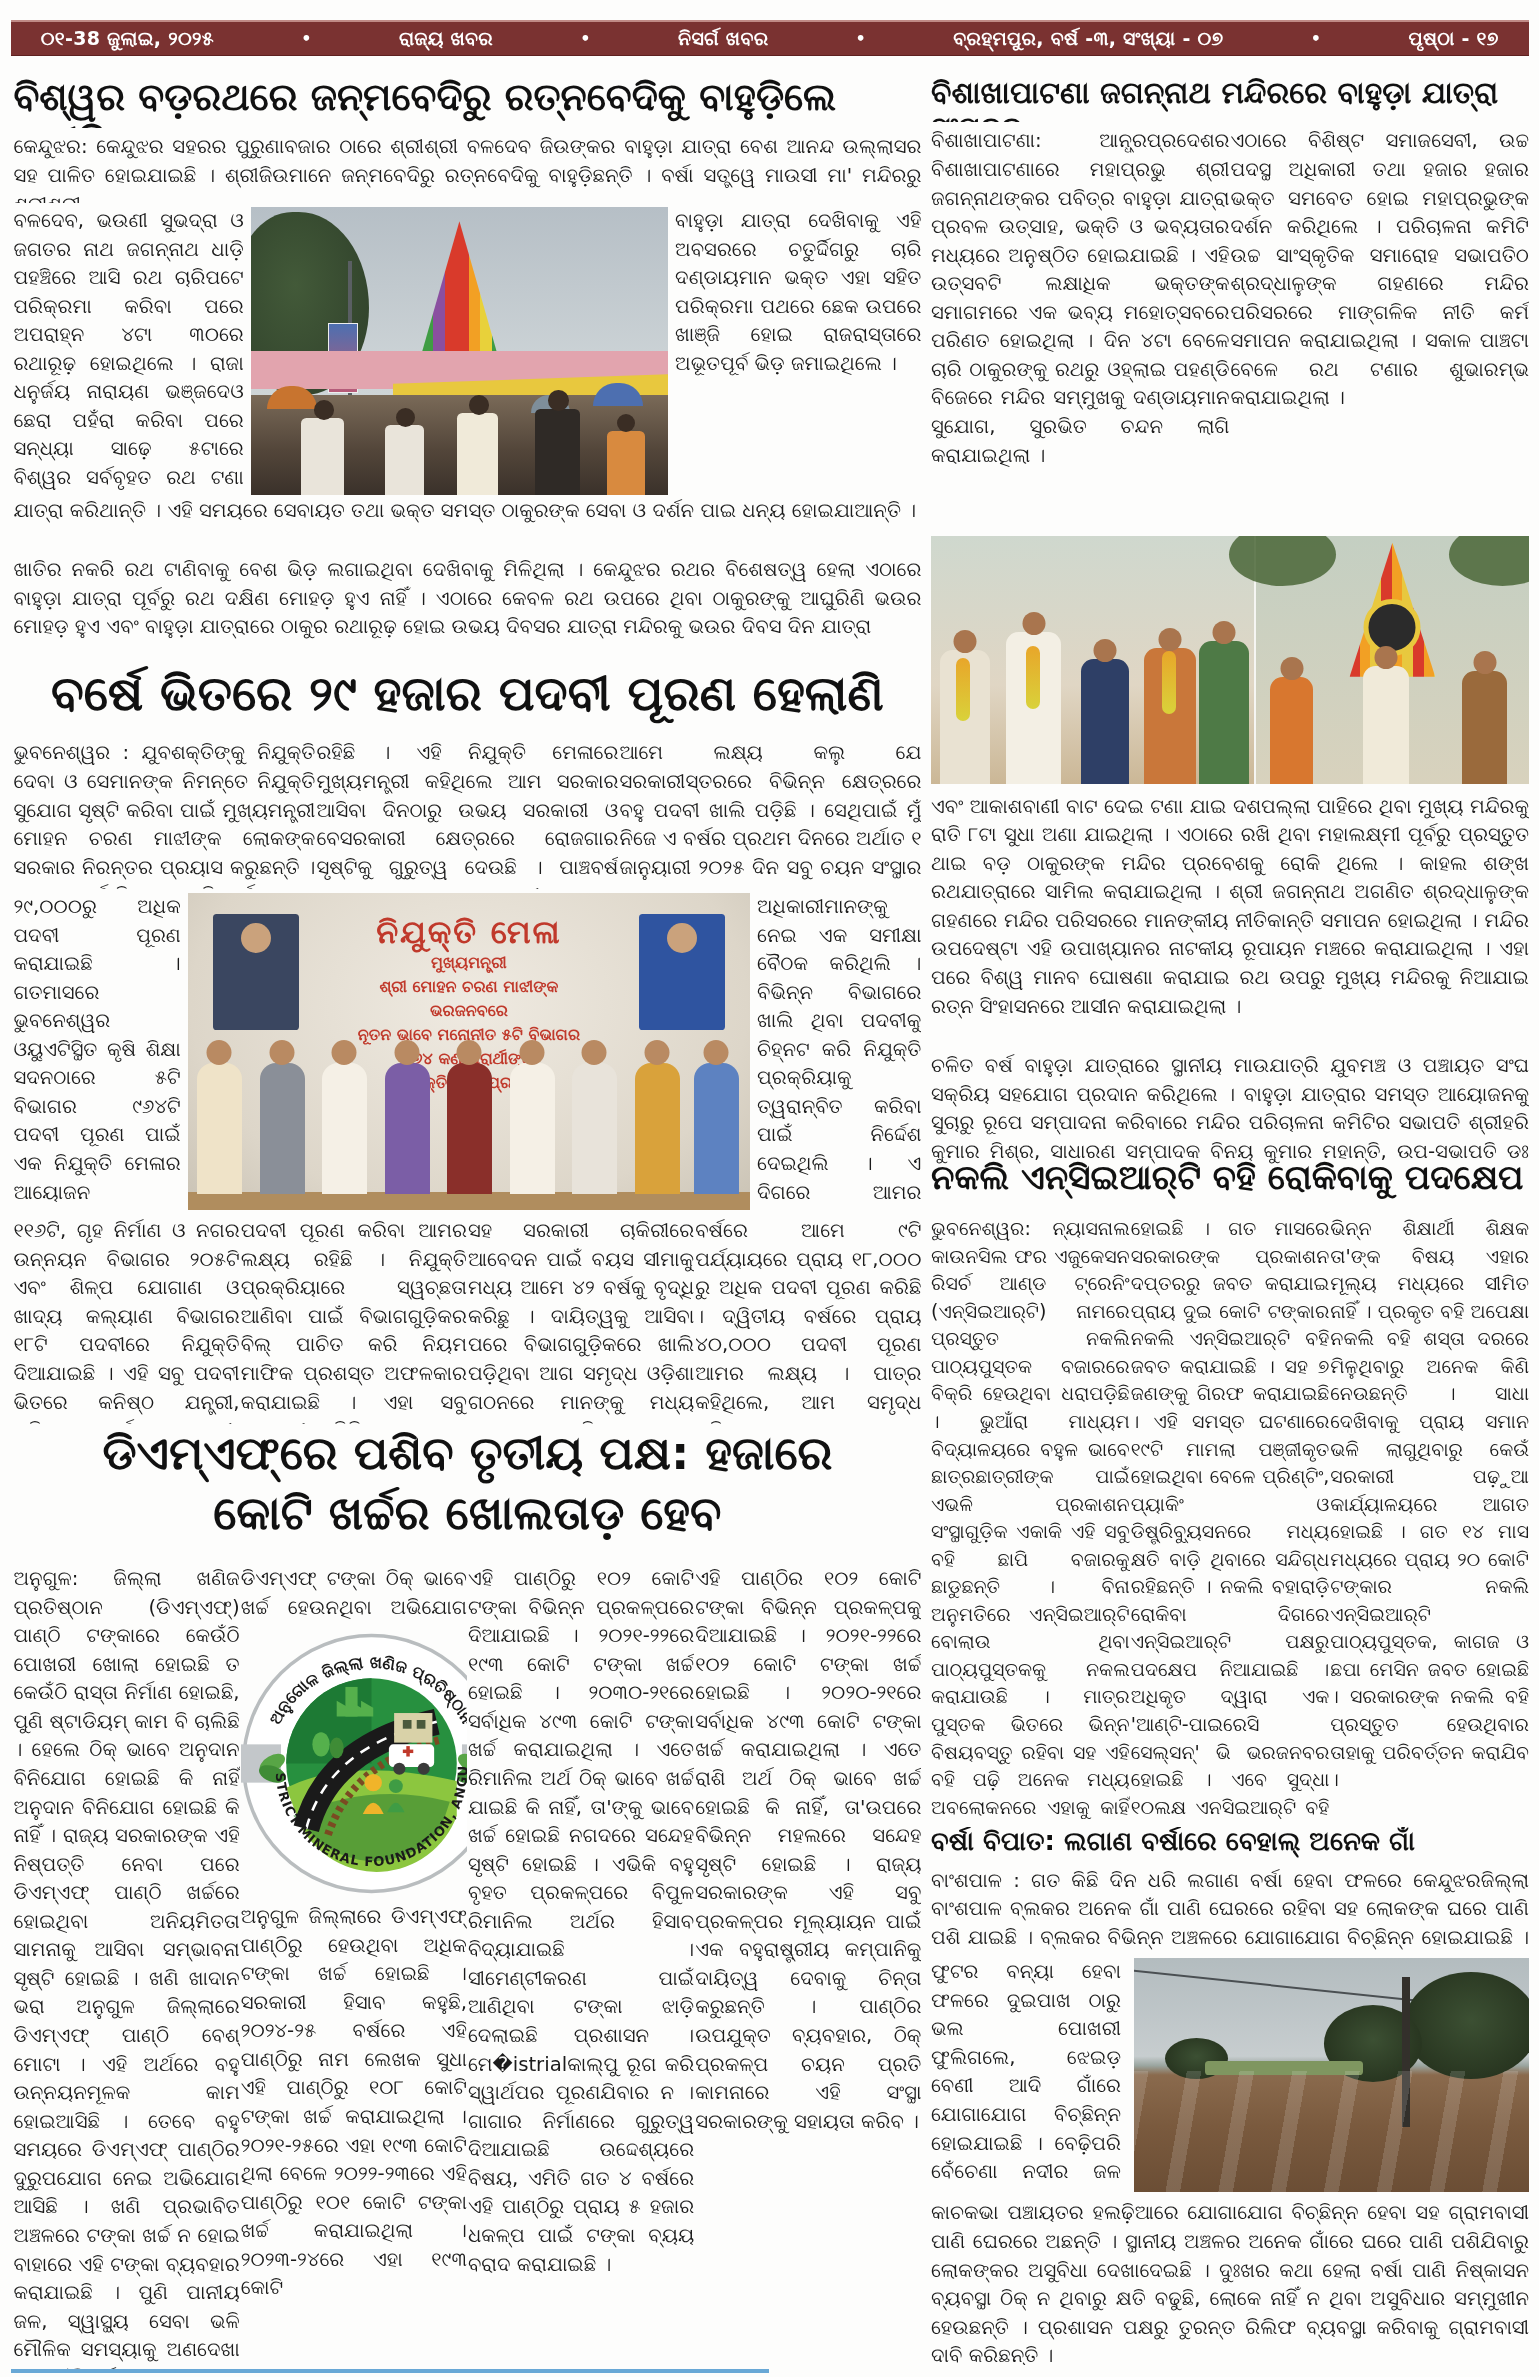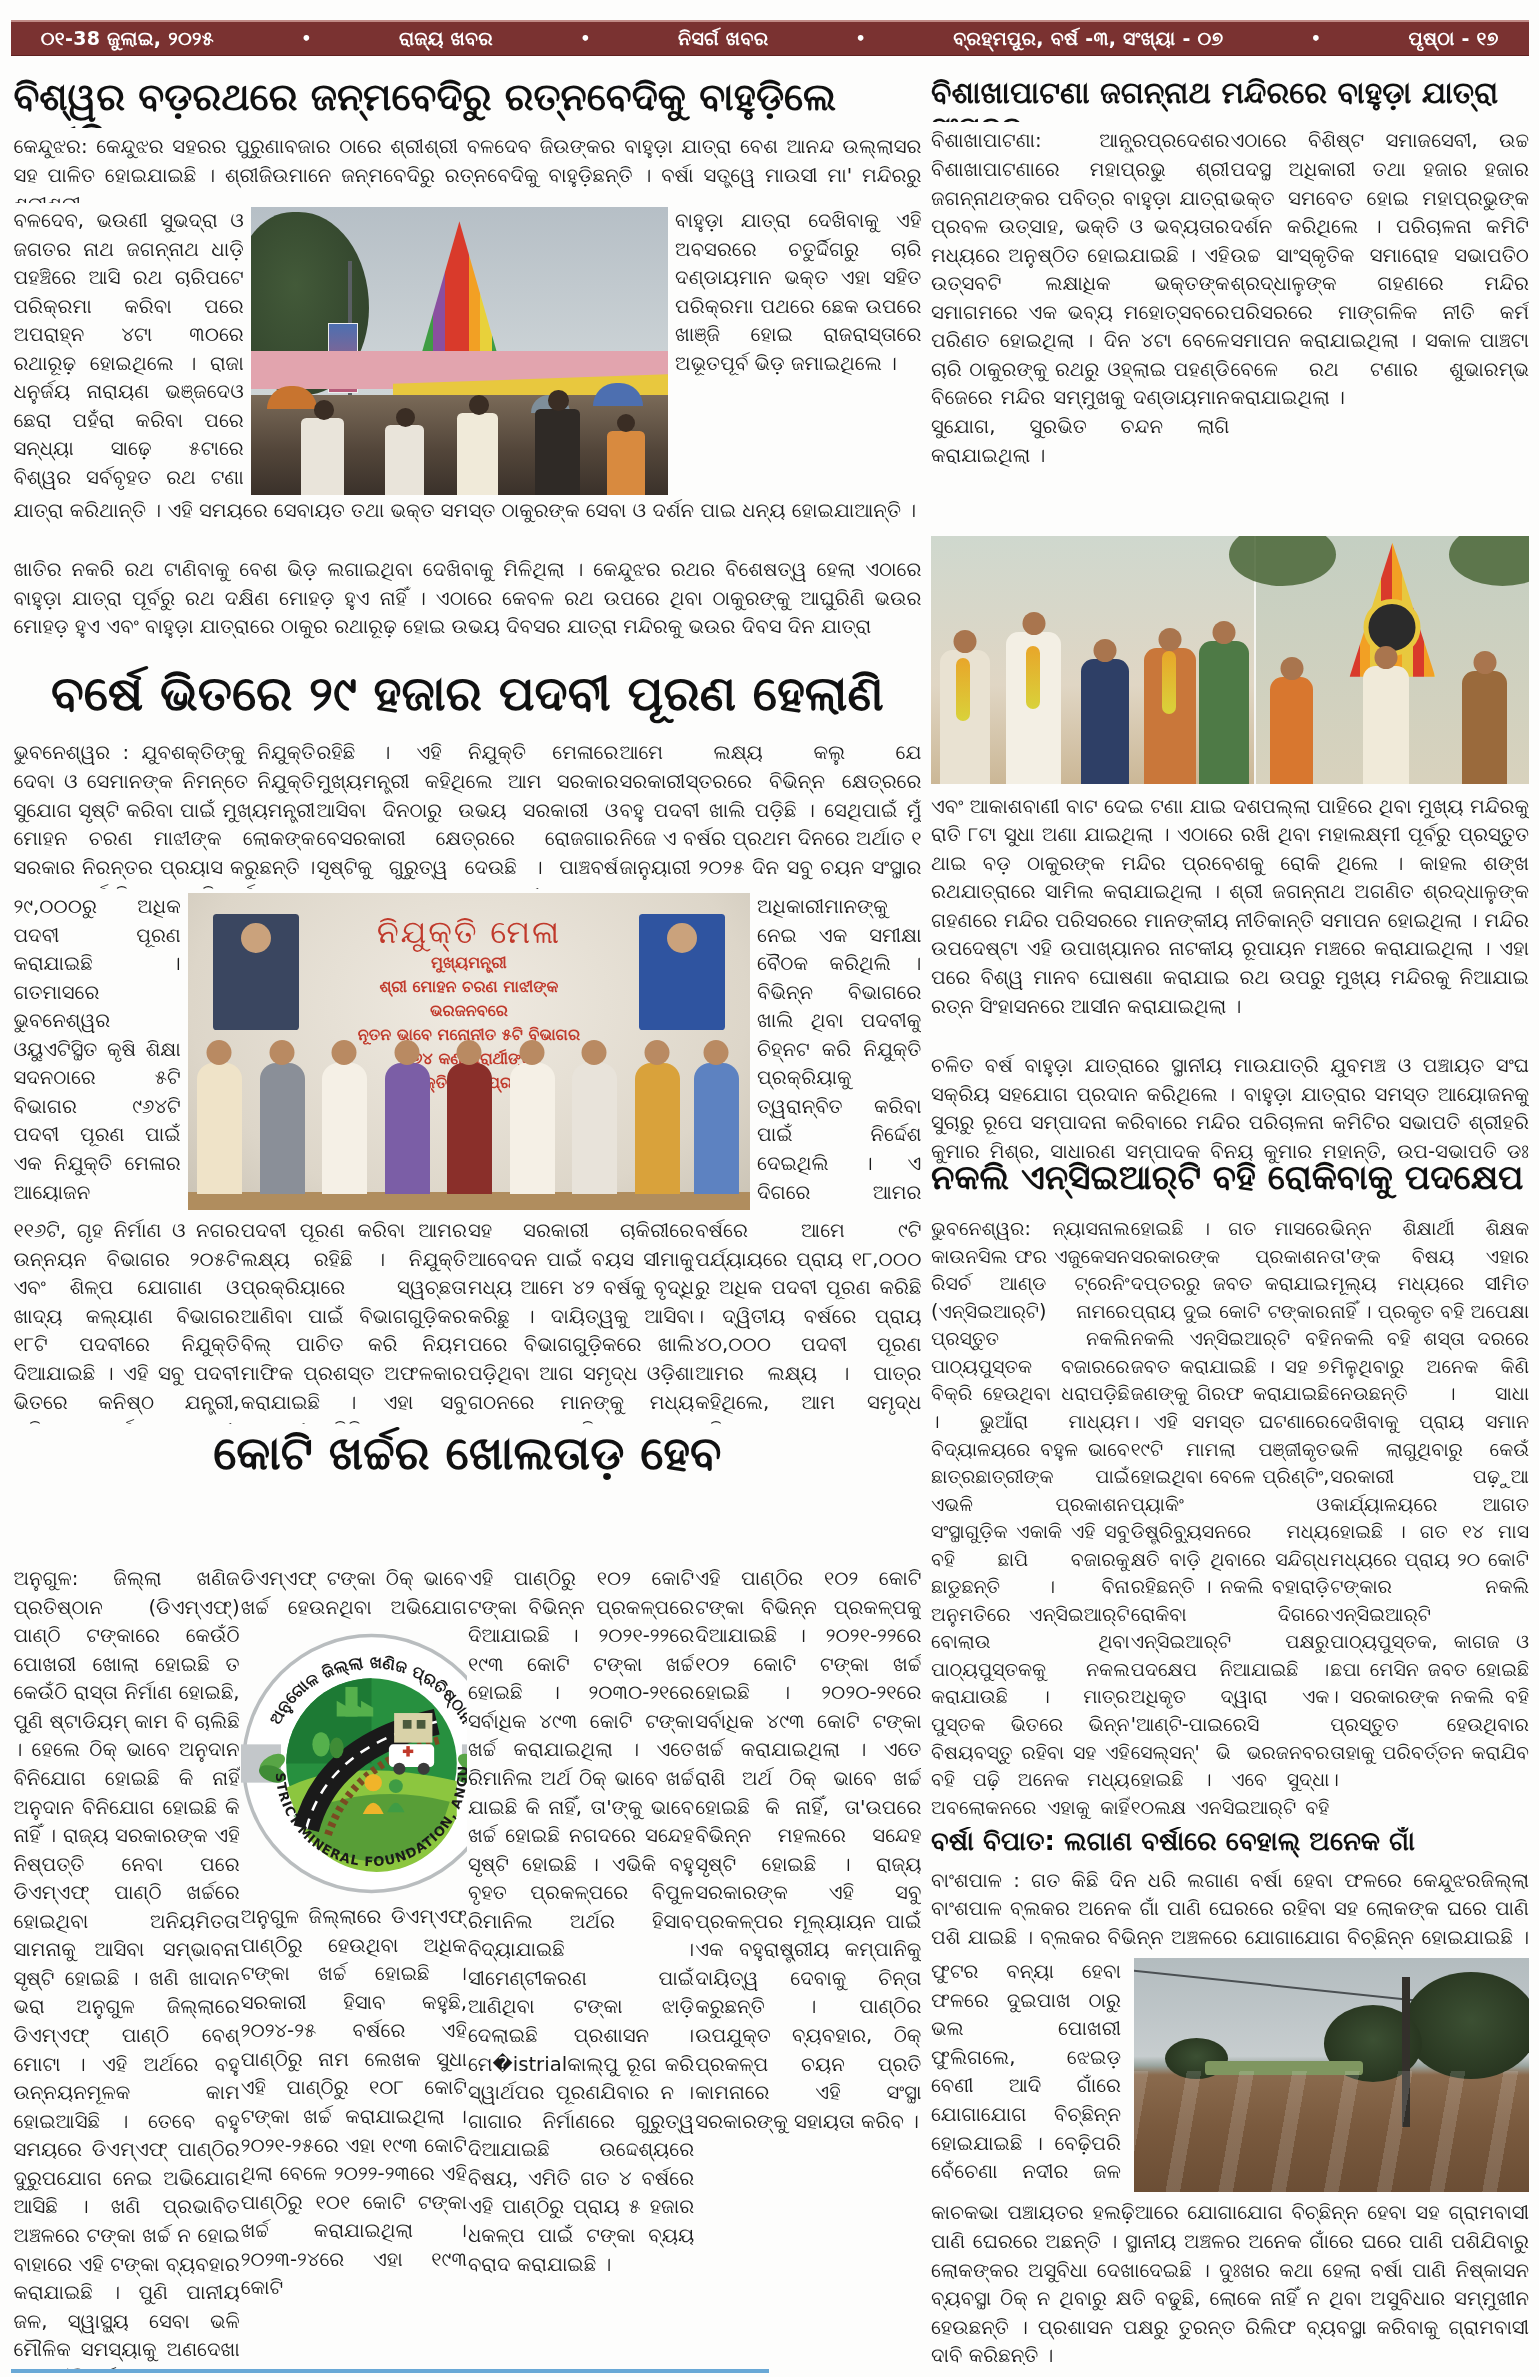--- a/index.html
+++ b/index.html
@@ -57,21 +57,21 @@
   .a-niyukti .band2 { display:flex; gap:7.2px; height:317px; margin-top:3.6px; }
   .a-niyukti .band2 .c-left  { width:168px; }
   .a-niyukti .band2 .c-right { width:165px; }
   .a-niyukti .band3 { height:207px; margin-top:7.2px; }
   
   .photo-mela { position:relative; width:562px; height:317px; flex:none; overflow:hidden;
     background:radial-gradient(ellipse at 50% 35%, #efeae1 0%, #ddd6c9 70%, #c9c2b4 100%); }
   .pm-portrait { position:absolute; top:21.5px; width:86px; height:116px; border-radius:3.6px; }
   .pm-portrait .pm-face { position:absolute; left:50%; top:9px; transform:translateX(-50%); width:30px; height:30px; border-radius:50%; background:#caa27c; }
   .pm-screen-text { position:absolute; left:0; top:19.7px; width:100%; text-align:center; color:#c0392b; }
-  .pm-title { font-size:32px; font-weight:normal; letter-spacing:1.8px; }
+  .pm-title { font-size:32px; font-weight:bold; letter-spacing:1.8px; }
   .pm-sub { font-size:16px; font-weight:bold; line-height:1.5; }
   .pm-floor { position:absolute; left:0; bottom:0; width:100%; height:18px; background:#b08d5e; }
   .pm-person { position:absolute; bottom:16px; width:45px; height:131px; border-radius:16px 16px 0 0; }
   .pm-person::before { content:""; position:absolute; left:50%; top:-23px; transform:translateX(-50%); width:25px; height:25px; border-radius:50%; background:#b98a62; }
   
   .a-dmf { height:953px; }
   .a-dmf .headline { font-size:46px; text-align:center; line-height:1.3; height:132px; overflow:hidden; }
   .a-dmf .cols { height:805px; margin-top:9px; }
   .dmf-logo-wrap { width:261px; height:261px; margin:9px auto; }
   
@@ -208,20 +208,21 @@
       <div class="cols band3">
         <div class="body-txt">୧୧୬ଟି, ଗୃହ ନିର୍ମାଣ ଓ ନଗର ଉନ୍ନୟନ ବିଭାଗର ୨୦୫ଟି ଏବଂ ଶିଳ୍ପ ଯୋଗାଣ ଓ ଖାଦ୍ୟ କଲ୍ୟାଣ ବିଭାଗର ୧୮ଟି ପଦବୀରେ ନିଯୁକ୍ତି ଦିଆଯାଇଛି । ଏହି ସବୁ ପଦବୀ ଭିତରେ କନିଷ୍ଠ ଯନ୍ତ୍ରୀ, କନିଷ୍ଠ ପ୍ରବର୍ଦ୍ଧନ ଅଧିକାରୀ, ଭେଷଜ ମାପ ବିଜ୍ଞାନ ନିରୀକ୍ଷକ, କୁନିଅର ଆକାଉଣ୍ଟାଣ୍ଟ ପଦବୀ</div>
         <div class="body-txt">ପଦବୀ ପୂରଣ କରିବା ଆମର ଲକ୍ଷ୍ୟ ରହିଛି । ନିଯୁକ୍ତି ପ୍ରକ୍ରିୟାରେ ସ୍ୱଚ୍ଛତା ଆଣିବା ପାଇଁ ବିଭାଗଗୁଡ଼ିକର ବିଲ୍ ପାଚିତ କରି ନିୟମ ମାଫିକ ପ୍ରଶସ୍ତ ଅଫଳକାର କରାଯାଇଛି । ଏହା ସବୁ ସରକାରୀ ଚାକିରିରେ ଆବେଦନ ନିମନ୍ତେ ଉଚିତ ସୁଯୋଗ ସାମର୍ଥ୍ୟ ଦେବ ।</div>
         <div class="body-txt">ସହ ସରକାରୀ ଚାକିରୀରେ ଆବେଦନ ପାଇଁ ବୟସ ସୀମାକୁ ମଧ୍ୟ ଆମେ ୪୨ ବର୍ଷକୁ ବୃଦ୍ଧି କରିଛୁ । ଦାୟିତ୍ୱକୁ ଆସିବା ପରେ ବିଭାଗଗୁଡ଼ିକରେ ଖାଲି ପଡ଼ିଥିବା ଆଗ ସମୃଦ୍ଧ ଓଡ଼ିଶା ଗଠନରେ ମାନଙ୍କୁ ମଧ୍ୟ ବୃଦ୍ଧି କରି ନୂତନ ମହତ୍ତ୍ୱପୂର୍ଣ୍ଣ ଦାୟିତ୍ୱ ରହିଛି ।</div>
         <div class="body-txt">ବର୍ଷରେ ଆମେ ୯ଟି ପର୍ଯ୍ୟାୟରେ ପ୍ରାୟ ୧୮,୦୦୦ ରୁ ଅଧିକ ପଦବୀ ପୂରଣ କରିଛି । ଦ୍ୱିତୀୟ ବର୍ଷରେ ପ୍ରାୟ ୪୦,୦୦୦ ପଦବୀ ପୂରଣ ଆମର ଲକ୍ଷ୍ୟ । ପାତ୍ର କହିଥିଲେ, ଆମ ସମୃଦ୍ଧ ଓଡ଼ିଶା ଗଠନରେ ଆପଣ ମାନଙ୍କଭଳି ଯୁବ ପ୍ରତିଭାଙ୍କ ମହତ୍ତ୍ୱପୂର୍ଣ୍ଣ ଦାୟିତ୍ୱ ରହିଛି ।</div>
       </div>
     </div>
 
     <div class="a-dmf">
       <div class="headline">
+        <div>ଡିଏମ୍ଏଫ୍‌ରେ ପଶିବ ତୃତୀୟ ପକ୍ଷ: ହଜାରେ</div>
         <div>କୋଟି ଖର୍ଚ୍ଚର ଖୋଲତାଡ଼ ହେବ</div>
       </div>
       <div class="cols">
         <div class="body-txt">ଅନୁଗୁଳ: ଜିଲ୍ଲା ଖଣିଜ ପ୍ରତିଷ୍ଠାନ (ଡିଏମ୍ଏଫ୍) ପାଣ୍ଠି ଟଙ୍କାରେ କେଉଁଠି ପୋଖରୀ ଖୋଲା ହୋଇଛି ତ କେଉଁଠି ରାସ୍ତା ନିର୍ମାଣ ହୋଇଛି, ପୁଣି ଷ୍ଟାଡିୟମ୍ କାମ ବି ଚାଲିଛି । ହେଲେ ଠିକ୍ ଭାବେ ଅନୁଦାନ ବିନିଯୋଗ ହୋଇଛି କି ନାହିଁ ଅନୁଦାନ ବିନିଯୋଗ ହୋଇଛି କି ନାହିଁ । ରାଜ୍ୟ ସରକାରଙ୍କ ଏହି ନିଷ୍ପତ୍ତି ନେବା ପରେ ଡିଏମ୍ଏଫ୍ ପାଣ୍ଠି ଖର୍ଚ୍ଚରେ ହୋଇଥିବା ଅନିୟମିତତା ସାମନାକୁ ଆସିବା ସମ୍ଭାବନା ସୃଷ୍ଟି ହୋଇଛି । ଖଣି ଖାଦାନ ଭରା ଅନୁଗୁଳ ଜିଲ୍ଲାରେ ଡିଏମ୍ଏଫ୍ ପାଣ୍ଠି ବେଶ୍ ମୋଟା । ଏହି ଅର୍ଥରେ ବହୁ ଉନ୍ନୟନମୂଳକ କାମ ହୋଇଆସିଛି । ତେବେ ବହୁ ସମୟରେ ଡିଏମ୍ଏଫ୍ ପାଣ୍ଠିର ଦୁରୁପଯୋଗ ନେଇ ଅଭିଯୋଗ ଆସିଛି । ଖଣି ପ୍ରଭାବିତ ଅଞ୍ଚଳରେ ଟଙ୍କା ଖର୍ଚ୍ଚ ନ ହୋଇ ବାହାରେ ଏହି ଟଙ୍କା ବ୍ୟବହାର କରାଯାଇଛି । ପୁଣି ପାନୀୟ ଜଳ, ସ୍ୱାସ୍ଥ୍ୟ ସେବା ଭଳି ମୌଳିକ ସମସ୍ୟାକୁ ଅଣଦେଖା କରି ସୌନ୍ଦର୍ଯ୍ୟୀକରଣ କାନ୍ଥକୁ ଗୁରୁତ୍ୱ ଦିଆଯାଇଥିବା ଅଭିଯୋଗ । ଏହାକୁ ନେଇ ବିଭିନ୍ନ ସମୟରେ ଖଣି ଅଞ୍ଚଳବାସୀ ରାସ୍ତାକୁ ଓହ୍ଲାଇଛନ୍ତି । ଆନ୍ଦୋଳନ କରି ନିଜ ହକ୍ ମାଗିଛନ୍ତି ।</div>
         <div style="overflow:hidden;">
           <div class="body-txt" style="height:59px;">ଡିଏମ୍ଏଫ୍ ଟଙ୍କା ଠିକ୍ ଭାବେ ଖର୍ଚ୍ଚ ହେଉନଥିବା ଅଭିଯୋଗ ଆସିଛି । ସୂଚନା ଅନୁସାରେ, ଗତ ୫ ବର୍ଷରେ</div>
           <div class="dmf-logo-wrap">
             <svg viewBox="0 0 300 300" width="261" height="261" aria-hidden="true">
               <circle cx="150" cy="150" r="147" fill="#ffffff" stroke="#b9bdbf" stroke-width="4"></circle>
               <rect x="0" y="128" width="46" height="44" fill="#c3c7ca"></rect>

